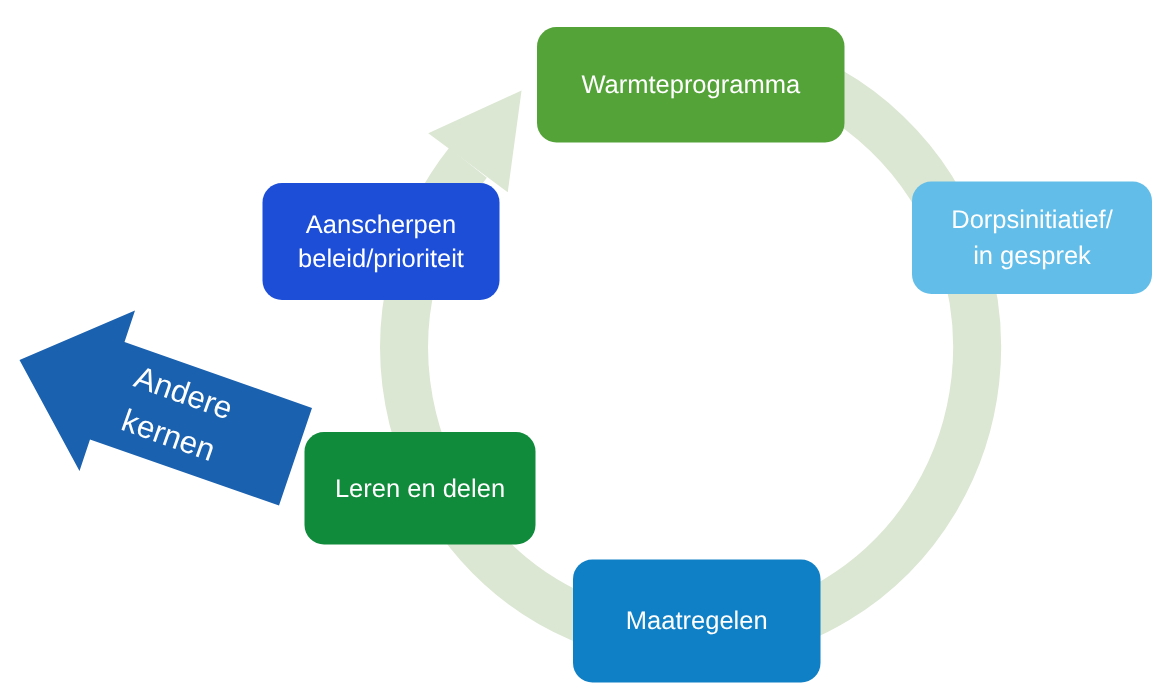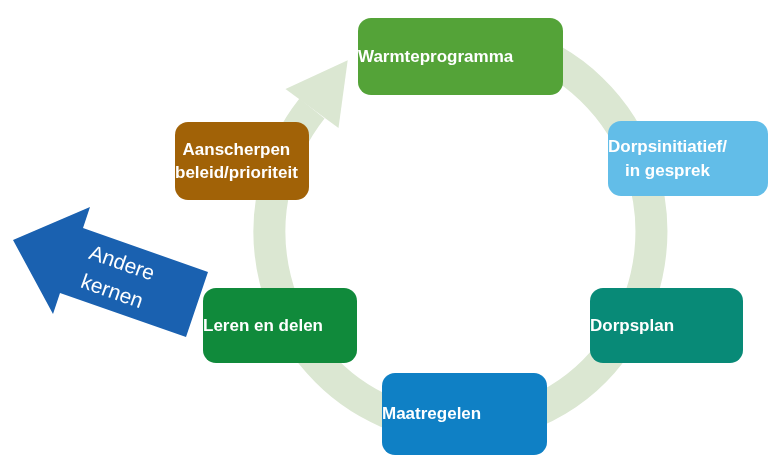--- a/index.html
+++ b/index.html
@@ -7,24 +7,24 @@
     position:relative;
     width:772px;height:460px;
     overflow:hidden;
     background:#ffffff;
     font-family:"Liberation Sans", sans-serif;
   }
   .ring-svg{position:absolute;left:0;top:0;width:772px;height:460px;}
   .ring-arc{fill:none;stroke-width:32;}
   .step{
     position:absolute;
-    display:flex;align-items:center;justify-content:flex-start;
+    display:flex;align-items:center;justify-content:center;
     border-radius:13px;
     color:#ffffff;
-    font-size:17px;font-weight:700;line-height:1.38;
+    font-size:17px;font-weight:400;line-height:1.38;
     text-align:center;
   }
   .step .label{white-space:pre-line;}
   .exit-label{
     position:absolute;
     left:47px;top:242px;width:140px;height:70px;
     display:flex;align-items:center;justify-content:center;
     color:#ffffff;font-size:21px;font-weight:400;line-height:30px;
     text-align:center;white-space:pre-line;
     transform:rotate(19.5deg);
@@ -45,33 +45,30 @@
 
   <div class="step" id="s1" style="left: 358px; top: 18px; width: 205px; height: 77px; background: rgb(84, 163, 56);">
     <span class="label">Warmteprogramma</span>
   </div>
 
   <div class="step" id="s2" style="left: 608px; top: 121px; width: 160px; height: 75px; background: rgb(98, 189, 232);">
     <span class="label">Dorpsinitiatief/
 in gesprek</span>
   </div>
 
-  <div class="step" id="s3" style="left: 590px; top: 288px; width: 153px; height: 75px; background: rgb(8, 138, 119);">
-    <span class="label">Dorpsplan</span>
-  </div>
 
   <div class="step" id="s5" style="left: 203px; top: 288px; width: 154px; height: 75px; background: rgb(16, 138, 59);">
     <span class="label">Leren en delen</span>
   </div>
 
   <div class="step" id="s4" style="left: 382px; top: 373px; width: 165px; height: 82px; background: rgb(15, 128, 197);">
     <span class="label">Maatregelen</span>
   </div>
 
-  <div class="step" id="s6" style="left: 175px; top: 122px; width: 134px; height: 78px; background: #a16207;">
+  <div class="step" id="s6" style="left: 175px; top: 122px; width: 158px; height: 78px; background: #1d4ed8;">
     <span class="label">Aanscherpen
 beleid/prioriteit</span>
   </div>
 
   <div class="exit-label">Andere
 kernen</div>
 
 </div>
 
 </body></html>

